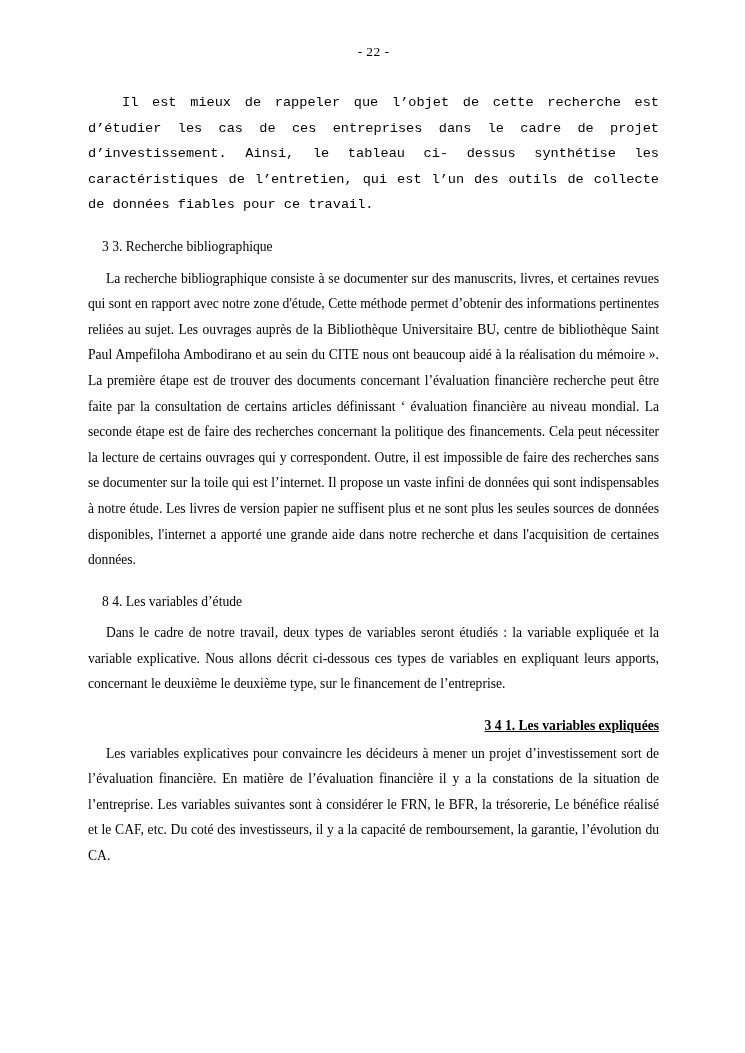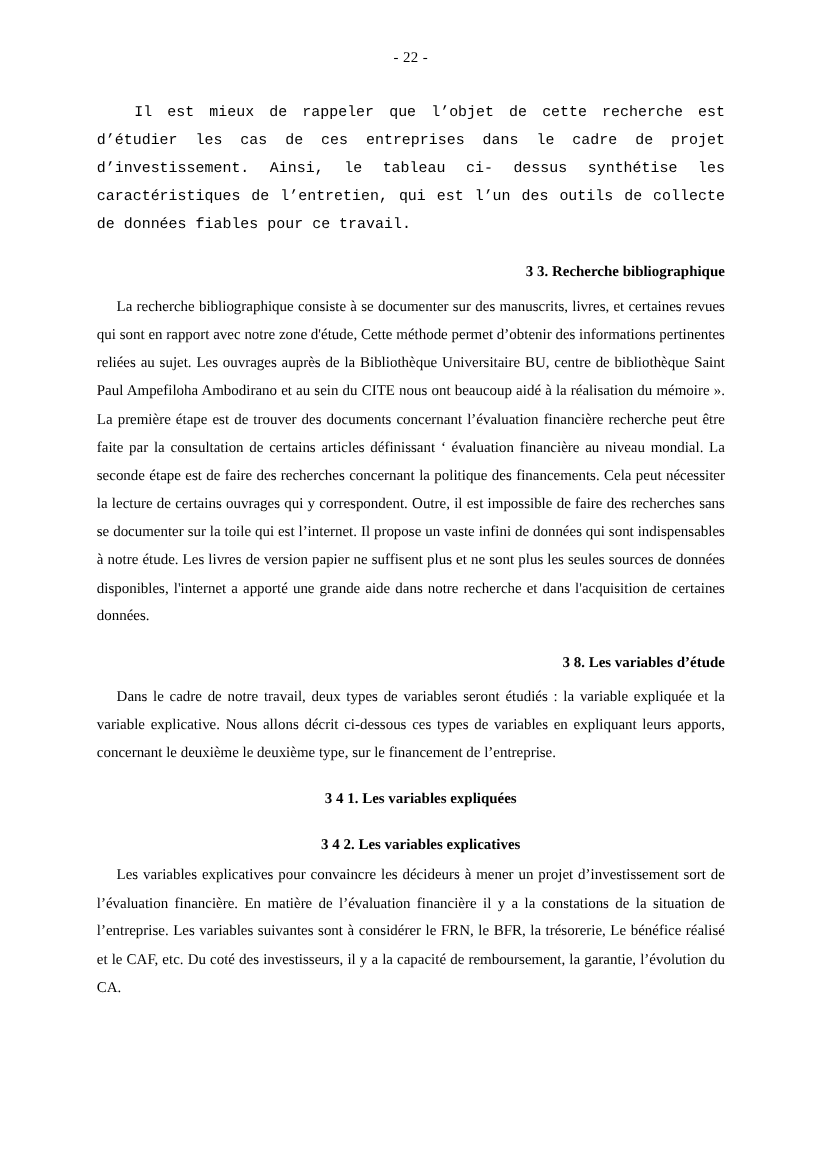--- a/index.html
+++ b/index.html
@@ -38,52 +38,52 @@
   }
   p.indented {
     text-indent: 34px;
     font-family: Liberation Mono, monospace;
   }
   p.indented-small {
     text-indent: 18px;
   }
   h2.heading {
     font-size: 13.6px;
-    font-weight: bold;
+    font-weight: normal;
     line-height: 25.6px;
     margin: 16px 0 6px 0;
     padding-left: 14px;
-    text-align: right;
+    text-align: left;
   }
   h3.subheading {
     font-size: 13.6px;
     font-weight: bold;
     line-height: 25.6px;
     margin: 16px 0 2px 0;
     padding-left: 18px;
-    text-align: center;
+    text-align: right;
+    text-decoration: underline;
   }
 </style>
 </head>
 <body>
 
 <div class="page">
 
   <div class="page-number">- 22 -</div>
 
   <p class="body-text indented">Il est mieux de rappeler que l’objet de cette recherche est d’étudier les cas de ces entreprises dans le cadre de projet d’investissement. Ainsi, le tableau ci- dessus synthétise les caractéristiques de l’entretien, qui est l’un des outils de collecte de données fiables pour ce travail.</p>
 
   <h2 class="heading">3 3.  Recherche bibliographique</h2>
 
   <p class="body-text indented-small">La  recherche bibliographique  consiste  à  se documenter  sur des manuscrits,  livres,  et  certaines  revues  qui  sont  en  rapport  avec  notre  zone  d'étude, Cette méthode permet d’obtenir  des  informations  pertinentes  reliées  au    sujet.  Les  ouvrages  auprès  de  la Bibliothèque Universitaire BU, centre de bibliothèque Saint Paul Ampefiloha  Ambodirano et au sein du CITE nous ont beaucoup aidé à la réalisation du mémoire  ». La première étape est de  trouver des documents concernant l’évaluation financière recherche peut être faite par la consultation de certains articles définissant ‘ évaluation financière au niveau mondial. La seconde étape est de  faire des  recherches concernant  la politique des financements. Cela peut nécessiter la lecture de certains ouvrages qui y correspondent.  Outre, il est impossible de faire des recherches sans se documenter sur la toile qui est  l’internet. Il propose un vaste infini  de données qui sont   indispensables à notre étude. Les   livres  de version papier ne suffisent plus  et ne  sont plus  les  seules  sources de données disponibles, l'internet a apporté une grande aide dans notre recherche et dans l'acquisition de certaines données.</p>
 
-  <h2 class="heading">3 8. Les variables d’étude</h2>
+  <h2 class="heading">8 4. Les variables d’étude</h2>
 
   <p class="body-text indented-small">Dans le cadre de notre travail, deux types de variables seront étudiés : la variable expliquée et la variable explicative. Nous allons décrit ci-dessous ces types de variables en expliquant leurs apports, concernant le deuxième  le deuxième type, sur le financement de l’entreprise.</p>
 
   <h3 class="subheading">3 4 1. Les variables expliquées</h3>
 
 
-  <h3 class="subheading">3 4 2. Les variables explicatives</h3>
 
   <p class="body-text indented-small">Les  variables  explicatives  pour  convaincre  les  décideurs  à  mener  un  projet d’investissement sort de l’évaluation financière. En matière de l’évaluation financière il y a la constations de la situation de l’entreprise. Les variables suivantes sont à considérer le FRN, le BFR, la trésorerie, Le bénéfice réalisé et le CAF, etc. Du coté des investisseurs, il y a la capacité de remboursement, la garantie, l’évolution du CA.</p>
 
 </div>
 
 </body></html>

